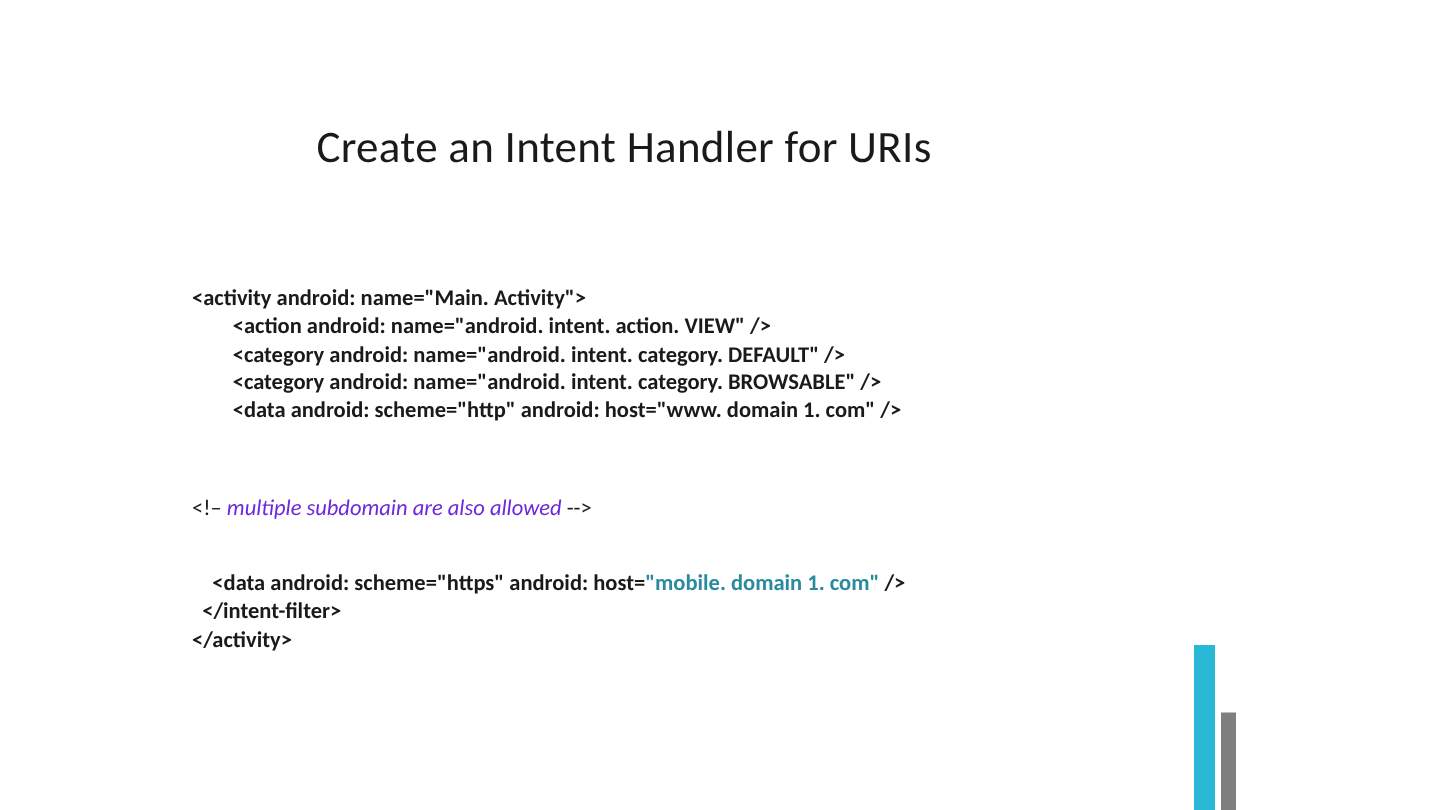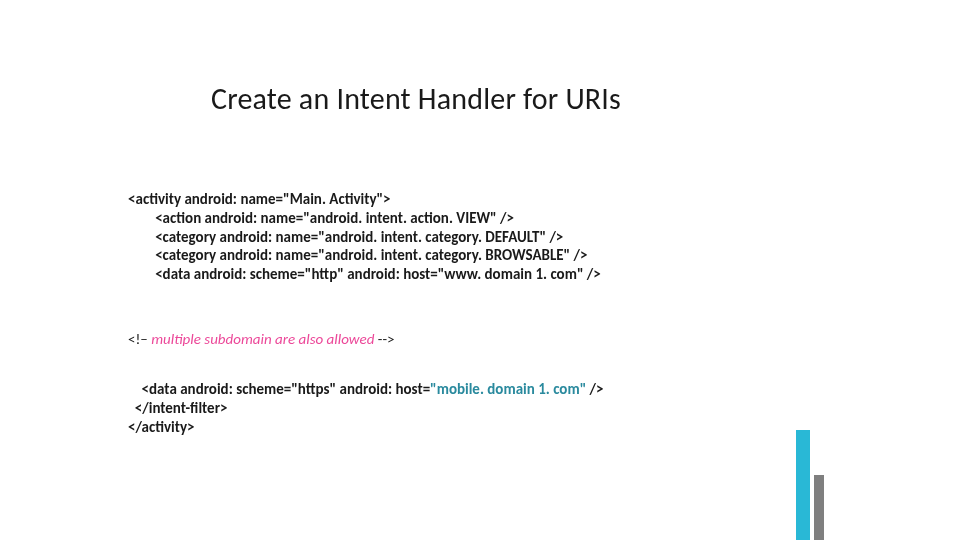--- a/index.html
+++ b/index.html
@@ -44,21 +44,21 @@
   .comment-line {
     position: absolute;
     top: 330px;
     left: 128px;
     font-size: 15px;
     font-weight: 400;
     color: #1a1a1a;
   }
   .comment-line .italic-teal {
     font-style: italic;
-    color: #ec4899;
+    color: #6d28d9;
   }
   .code-block-2 {
     position: absolute;
     top: 380px;
     left: 128px;
     right: 90px;
     font-size: 15px;
     line-height: 1.25;
     font-weight: 700;
     color: #1a1a1a;

